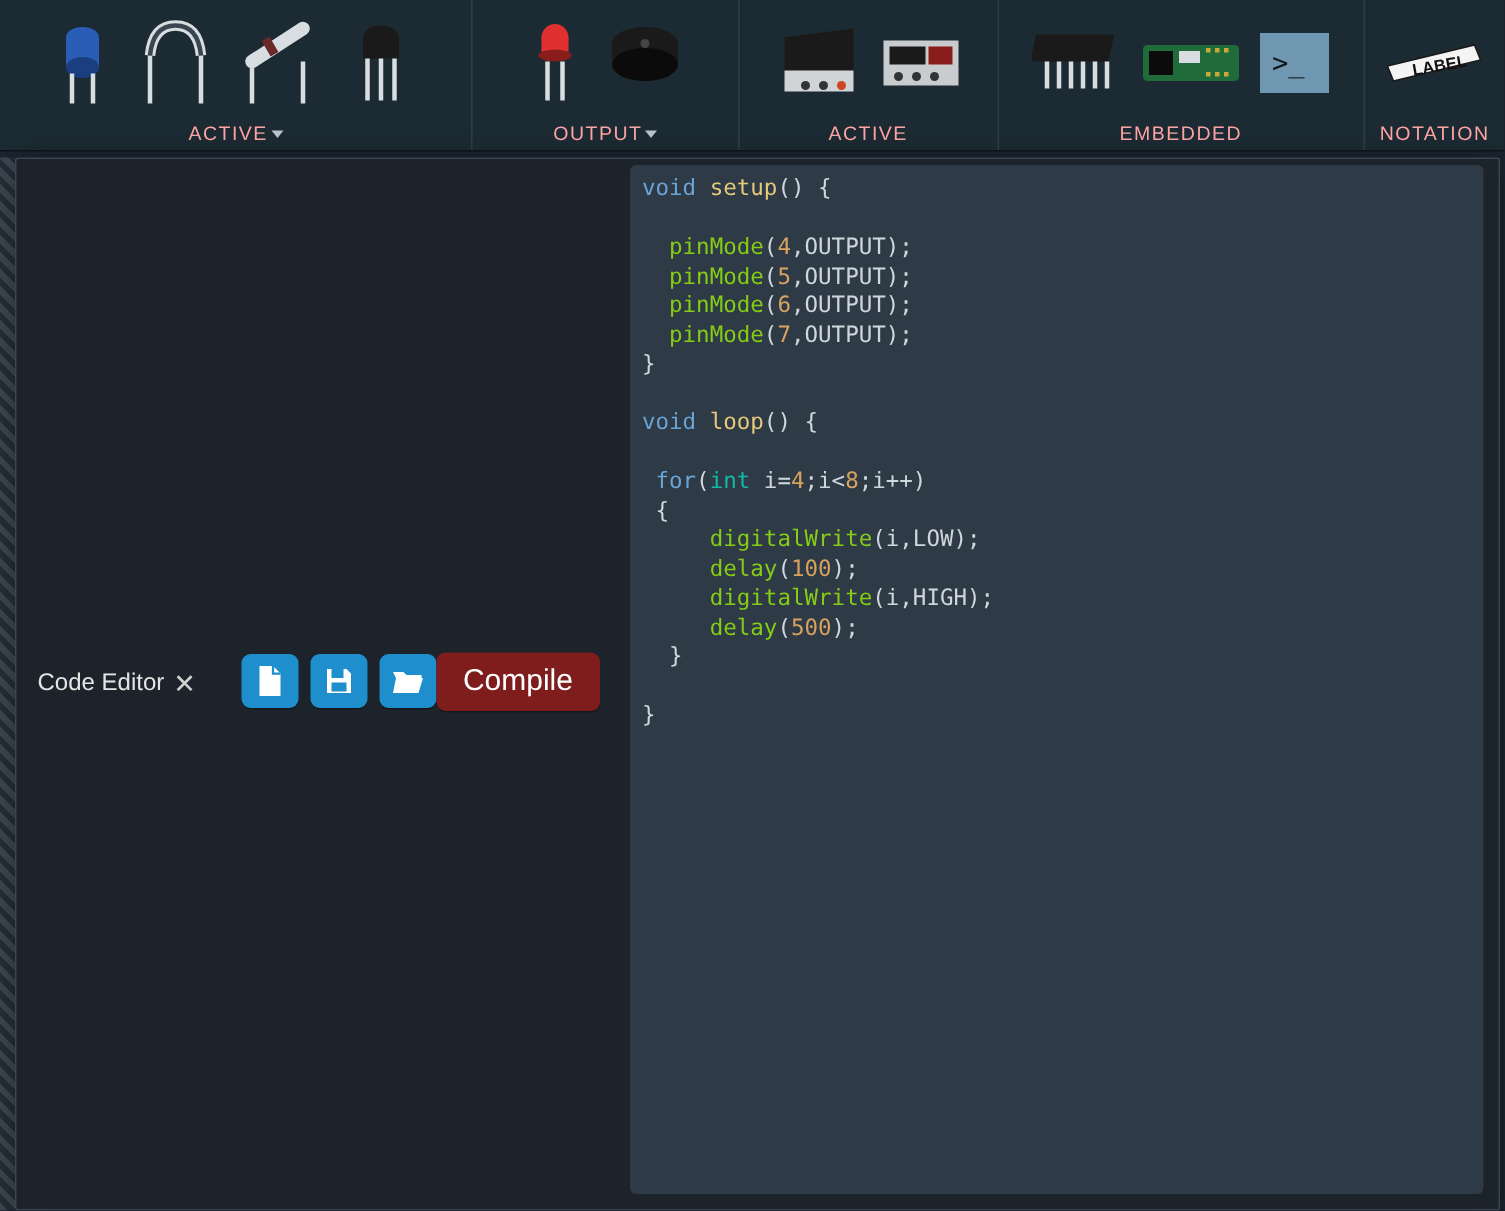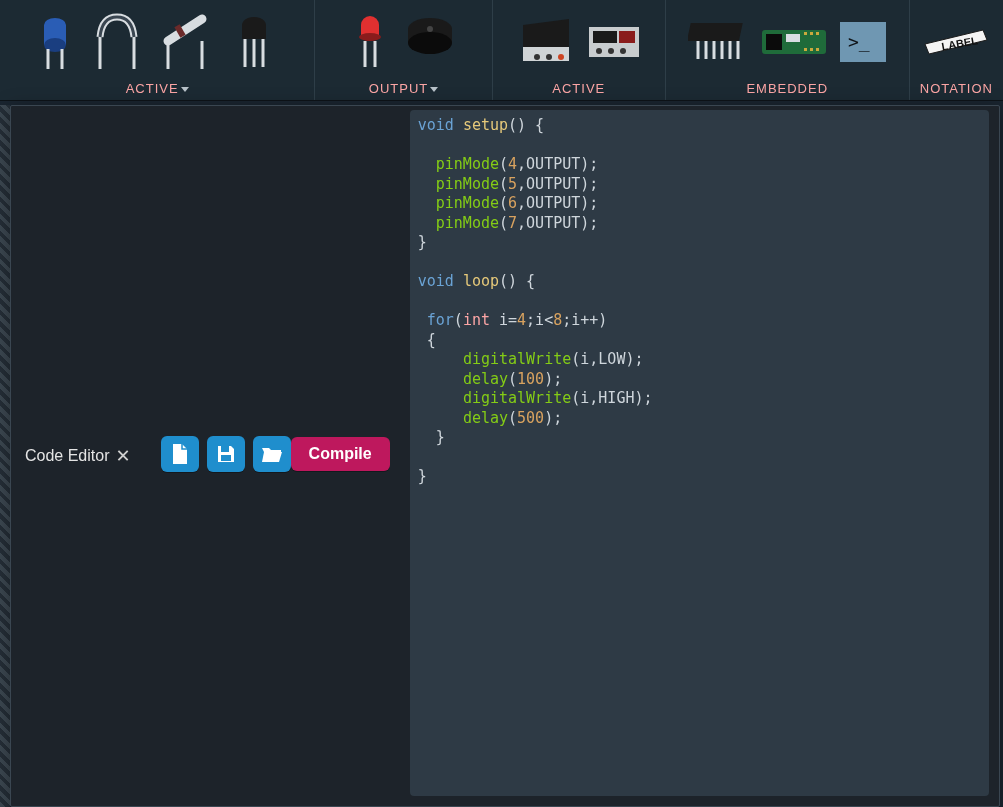--- a/index.html
+++ b/index.html
@@ -22,32 +22,32 @@
   .editor-titlebar{display:flex;align-items:center;justify-content:space-between;
                    padding:10px 14px;font-size:16px;color:#e4e4e4;}
   .close-x{font-size:18px;color:#d0d0d0;cursor:pointer;padding:2px 6px;}
   .editor-toolbar{display:flex;align-items:center;justify-content:space-between;
                   padding:6px 10px 10px;}
   .tool-left{display:flex;gap:8px;}
   .tool-btn{width:38px;height:36px;border-radius:6px;background:#1f8ecd;
             display:flex;align-items:center;justify-content:center;cursor:pointer;
             box-shadow:0 1px 0 rgba(0,0,0,.3);}
   .tool-btn svg{display:block;}
-  .compile-btn{background:#be185d;color:#fff;font-size:16px;padding:8px 18px;
-               border-radius:6px;cursor:pointer;box-shadow:0 1px 0 rgba(0,0,0,.3);font-weight:bold;}
+  .compile-btn{background:#7f1d1d;color:#fff;font-size:20px;padding:8px 18px;
+               border-radius:6px;cursor:pointer;box-shadow:0 1px 0 rgba(0,0,0,.3);}
 
   
   .code-wrap{flex:1;margin:4px 10px 10px;background:#2e3a45;border-radius:4px;
              display:flex;overflow:hidden;font-family:Consolas,Menlo,monospace;font-size:15px;
              line-height:19.5px;}
   .gutter{background:#2e3a45;color:#8a97a2;text-align:right;padding:6px 6px 6px 14px;
           border-right:1px solid #3d4a56;user-select:none;}
   .code{padding:6px 8px;white-space:pre;color:#dfe5ea;flex:1;overflow:auto;}
   .code .tk-kw{color:#6aa3d5;}
-  .code .tk-type{color:#fca5a5;}
+  .code .tk-type{color:#14b8a6;}
   .code .tk-fn{color:#e6c97a;}
   .code .tk-builtin{color:#84cc16;}
   .code .tk-num{color:#d8a25f;}
   .code .tk-p{color:#cfd6dc;}
 
   
   .bg-strip{position:absolute;left:0;top:105px;width:10px;bottom:0;
             background:repeating-linear-gradient(45deg,#7d8a91 0 4px,#3a4147 4px 8px);opacity:.35;}
 </style>
 </head>

